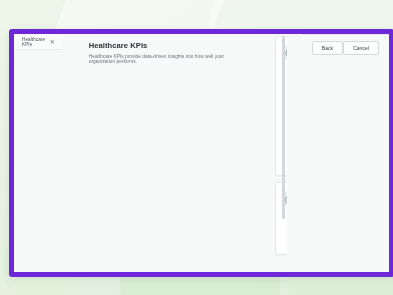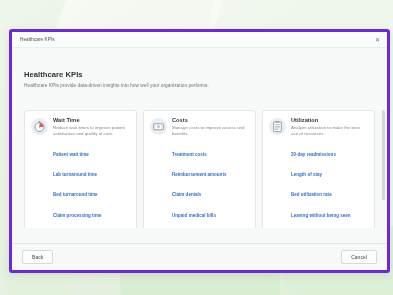--- a/index.html
+++ b/index.html
@@ -62,25 +62,25 @@
   }
 
   
   #dialog {
     position: absolute;
     left: 9px;
     top: 29px;
     width: 375px;
     height: 238px;
     background: #f7f8f8;
-    border: 3px solid #6d28d9;
+    border: 5px solid #6d28d9;
     border-radius: 3px;
     box-shadow: 0 2px 8px rgba(60,70,60,0.10);
     display: flex;
-    flex-direction: column;
+    flex-direction: row;
     overflow: hidden;
     gap: 15px;
   }
 
   #titlebar {
     height: 15px;
     min-height: 15px;
     background: #fafbfb;
     border-bottom: 1px solid #eceeef;
     display: flex;

